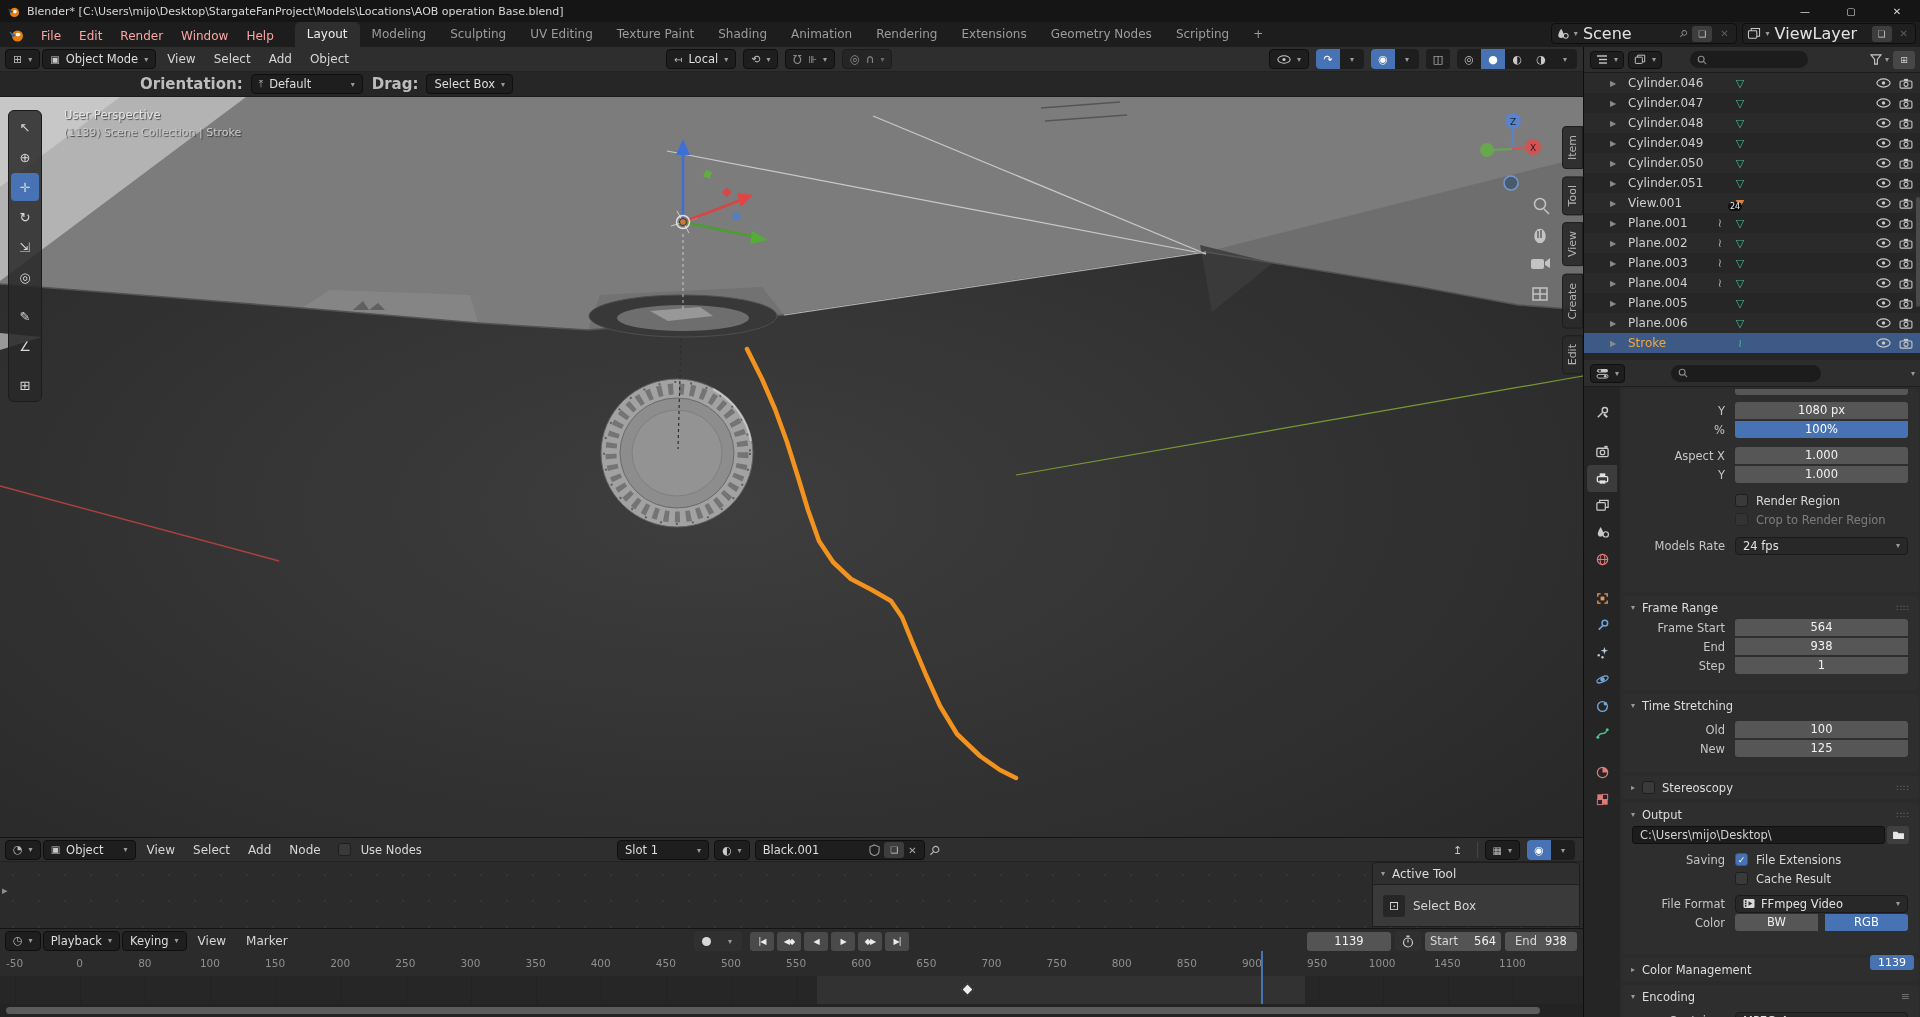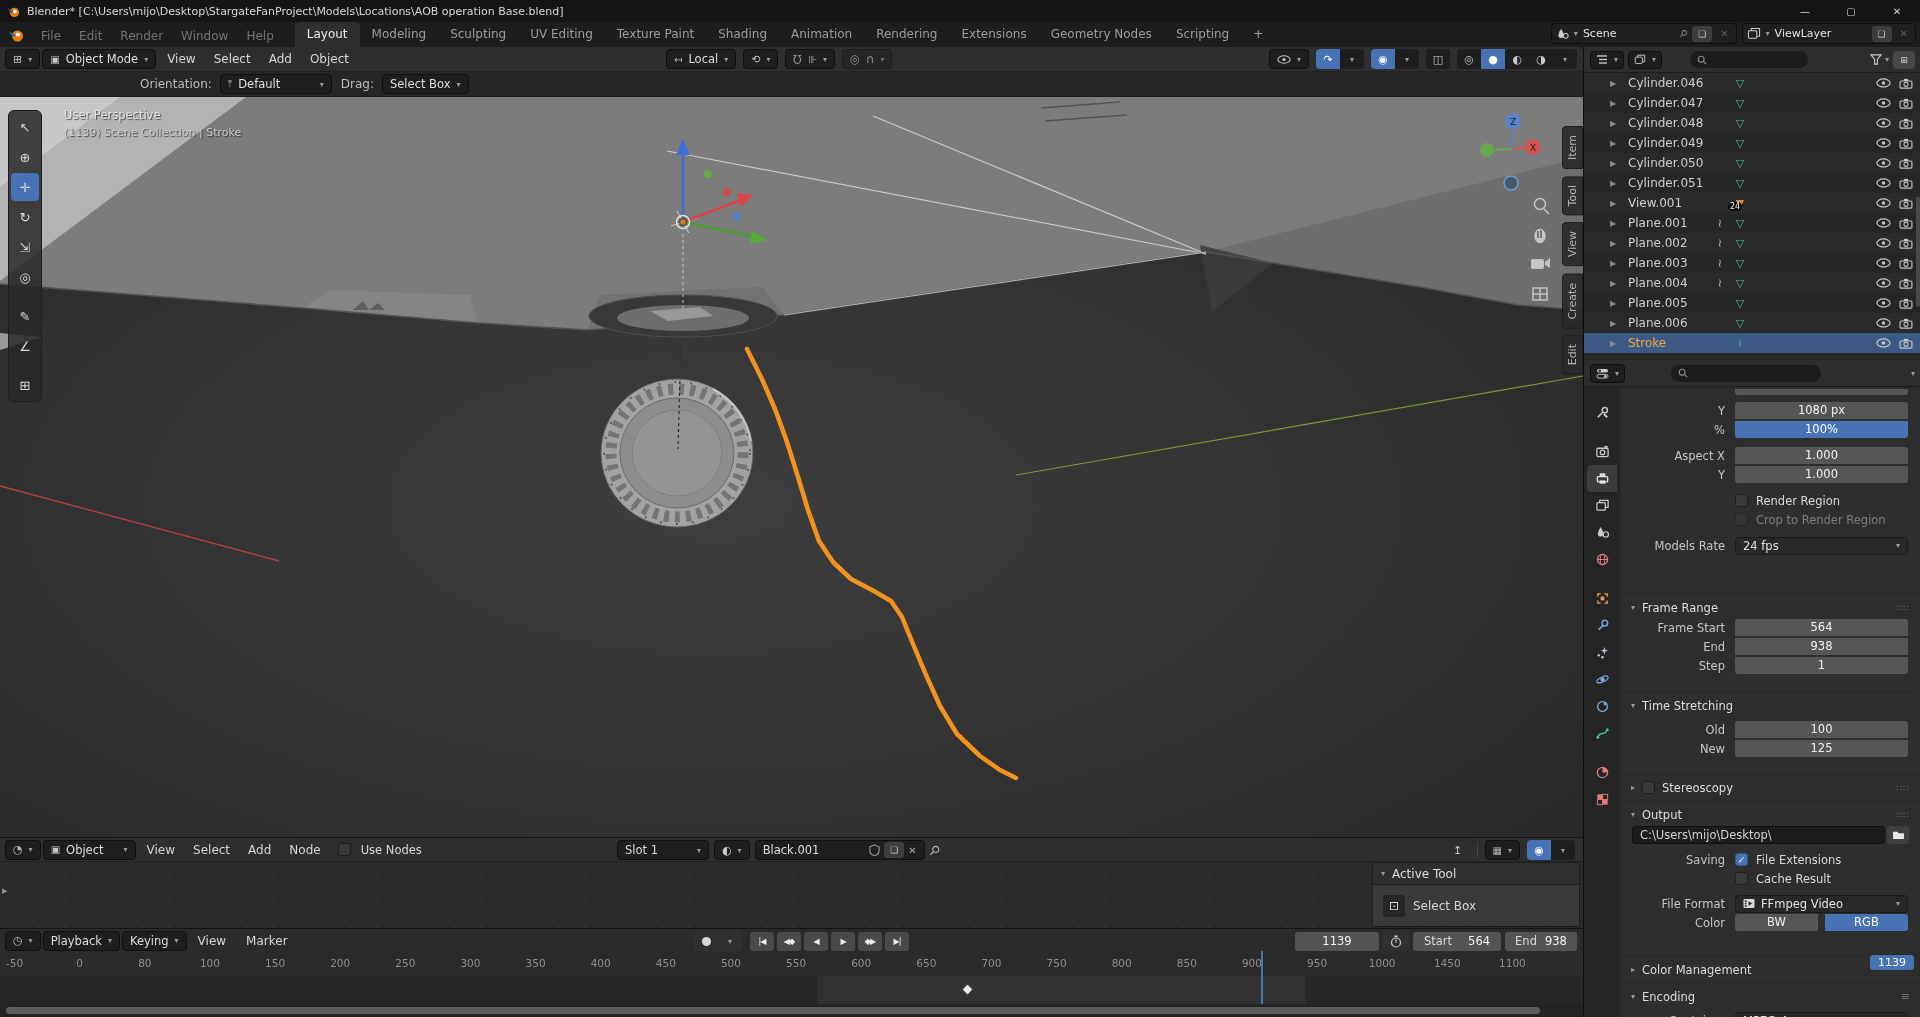--- a/index.html
+++ b/index.html
@@ -6,44 +6,44 @@
 html,body{background:#000;}
 body{font-family:"DejaVu Sans",sans-serif;}
 .app{position:relative;width:1920px;height:1017px;overflow:hidden;background:#1d1d1d;color:#d5d5d5;font-size:12px;}
 
 .titlebar{position:absolute;left:0;top:0;width:1920px;height:22px;background:#151515;display:flex;align-items:center;gap:7px;padding-left:7px;font-size:11px;color:#d8d8d8;}
 .win-btns{position:absolute;right:0;top:0;display:flex;}
 .win-btn{width:46px;height:22px;display:flex;align-items:center;justify-content:center;color:#d8d8d8;font-size:10px;}
 
 .topbar{position:absolute;left:0;top:22px;width:1920px;height:25px;background:#1d1d1d;display:flex;align-items:flex-end;}
 .logo-btn{display:flex;align-items:center;gap:3px;padding:0 8px;height:25px;}
-.menu-item{padding:4px 9px;color:#737373;}
+.menu-item{padding:4px 9px;color:#fca5a5;}
 .tabs{display:flex;margin-left:12px;height:25px;}
 .tab{padding:5px 12px 4px;color:#9c9c9c;border-radius:5px 5px 0 0;font-size:12px;}
 .tab.active{background:#2e2e2e;color:#ececec;}
 .top-right{position:absolute;right:4px;top:1px;display:flex;gap:5px;}
 .idblock{display:flex;align-items:center;background:#1f1f1f;border:1px solid #0e0e0e;border-radius:4px;height:21px;padding:0 4px;gap:5px;}
-.idname{min-width:92px;color:#e3e3e3;font-size:11px;}
+.idname{min-width:92px;color:#e3e3e3;font-size:16px;}
 .mini-ic{color:#8f8f8f;font-size:10px;}
 .mini-btn{background:#3d3d3d;border-radius:3px;width:20px;height:16px;display:flex;align-items:center;justify-content:center;color:#cfcfcf;font-size:9px;}
 .dimx{color:#5d5d5d;font-size:10px;padding:0 3px;}
 
 .dd{background:#1e1e1e;border:1px solid #0f0f0f;border-radius:4px;height:20px;display:inline-flex;align-items:center;gap:6px;padding:0 7px;color:#dedede;font-size:11.5px;white-space:nowrap;}
 .chev{color:#9a9a9a;font-size:8px;}
 .hmenu{padding:0 9px;color:#d6d6d6;font-size:12px;}
 .icbtn{width:24px;height:20px;border-radius:3px;display:inline-flex;align-items:center;justify-content:center;color:#c9c9c9;font-size:11px;}
 .blue{background:#4772b3 !important;color:#fff !important;}
 
 .vp-header{position:absolute;left:0;top:47px;width:1583px;height:25px;background:#2e2e2e;display:flex;align-items:center;padding:0 5px;gap:2px;border-bottom:1px solid #222;}
 .vp-center{position:absolute;left:666px;top:2px;display:flex;gap:7px;align-items:center;}
 .vp-right{position:absolute;right:6px;top:2px;display:flex;gap:7px;align-items:center;}
 .seg{display:flex;background:#1e1e1e;border-radius:4px;overflow:hidden;}
 .seg .icbtn{border-radius:0;}
 .vp-tools{position:absolute;left:0;top:72px;width:1583px;height:25px;background:#262626;display:flex;align-items:center;gap:8px;padding-left:140px;border-bottom:1px solid #1a1a1a;}
-.tlabel{color:#bdbdbd;font-size:12px;}
+.tlabel{color:#bdbdbd;font-size:15px;font-weight:bold;}
 .options-btn{position:absolute;right:8px;top:75px;display:flex;gap:6px;align-items:center;background:#303030;border-radius:4px;height:19px;padding:0 8px;color:#d8d8d8;font-size:11.5px;}
 .vp-canvas{position:absolute;left:0;top:97px;width:1583px;height:740px;overflow:hidden;}
 .vp-canvas svg{position:absolute;left:0;top:0;}
 .vp-text{position:absolute;left:64px;top:11px;font-size:11.5px;color:#e4e4e4;text-shadow:1px 1px 1px rgba(0,0,0,.6);}
 .vp-text2{position:absolute;left:64px;top:29px;font-size:11px;color:#cbcbcb;text-shadow:1px 1px 1px rgba(0,0,0,.6);}
 .vtoolbar{position:absolute;left:8px;top:13px;display:flex;flex-direction:column;gap:2px;background:rgba(40,40,40,.85);border:1px solid #1c1c1c;border-radius:6px;padding:2px;}
 .vtool{width:28px;height:28px;border-radius:4px;display:flex;align-items:center;justify-content:center;color:#d8d8d8;font-size:13px;}
 .vtool.active{background:#4772b3;}
 .vtool.gapb{margin-top:9px;}
 .rtabs{position:absolute;right:0;top:29px;display:flex;flex-direction:column;gap:7px;align-items:flex-end;}
@@ -1080,21 +1080,21 @@
     </div>
     <div class="tl-right">
       <span class="tfield" style="width:84px">1139</span>
       <span class="icbtn" style="background:#303030;width:26px">
           <svg width="12" height="13" viewBox="0 0 12 13">
             <circle cx="6" cy="7.5" r="4.5" fill="none" stroke="#c9c9c9" stroke-width="1.2"></circle>
             <line x1="6" y1="7.5" x2="6" y2="4.5" stroke="#c9c9c9" stroke-width="1.2"></line>
             <rect x="4.5" y="0.5" width="3" height="1.6" fill="#c9c9c9"></rect>
           </svg>
         </span>
-      <span class="tfield" style="width:88px;gap:16px">
+      <span class="tfield" style="width:76px;gap:16px">
           <span style="color:#d9d9d9">Start</span>
           <span>564</span>
         </span>
       <span class="tfield" style="width:72px;gap:8px">
           <span style="color:#d9d9d9">End</span>
           <span>938</span>
         </span>
     </div>
   </div>
   <div class="tl-ruler">

